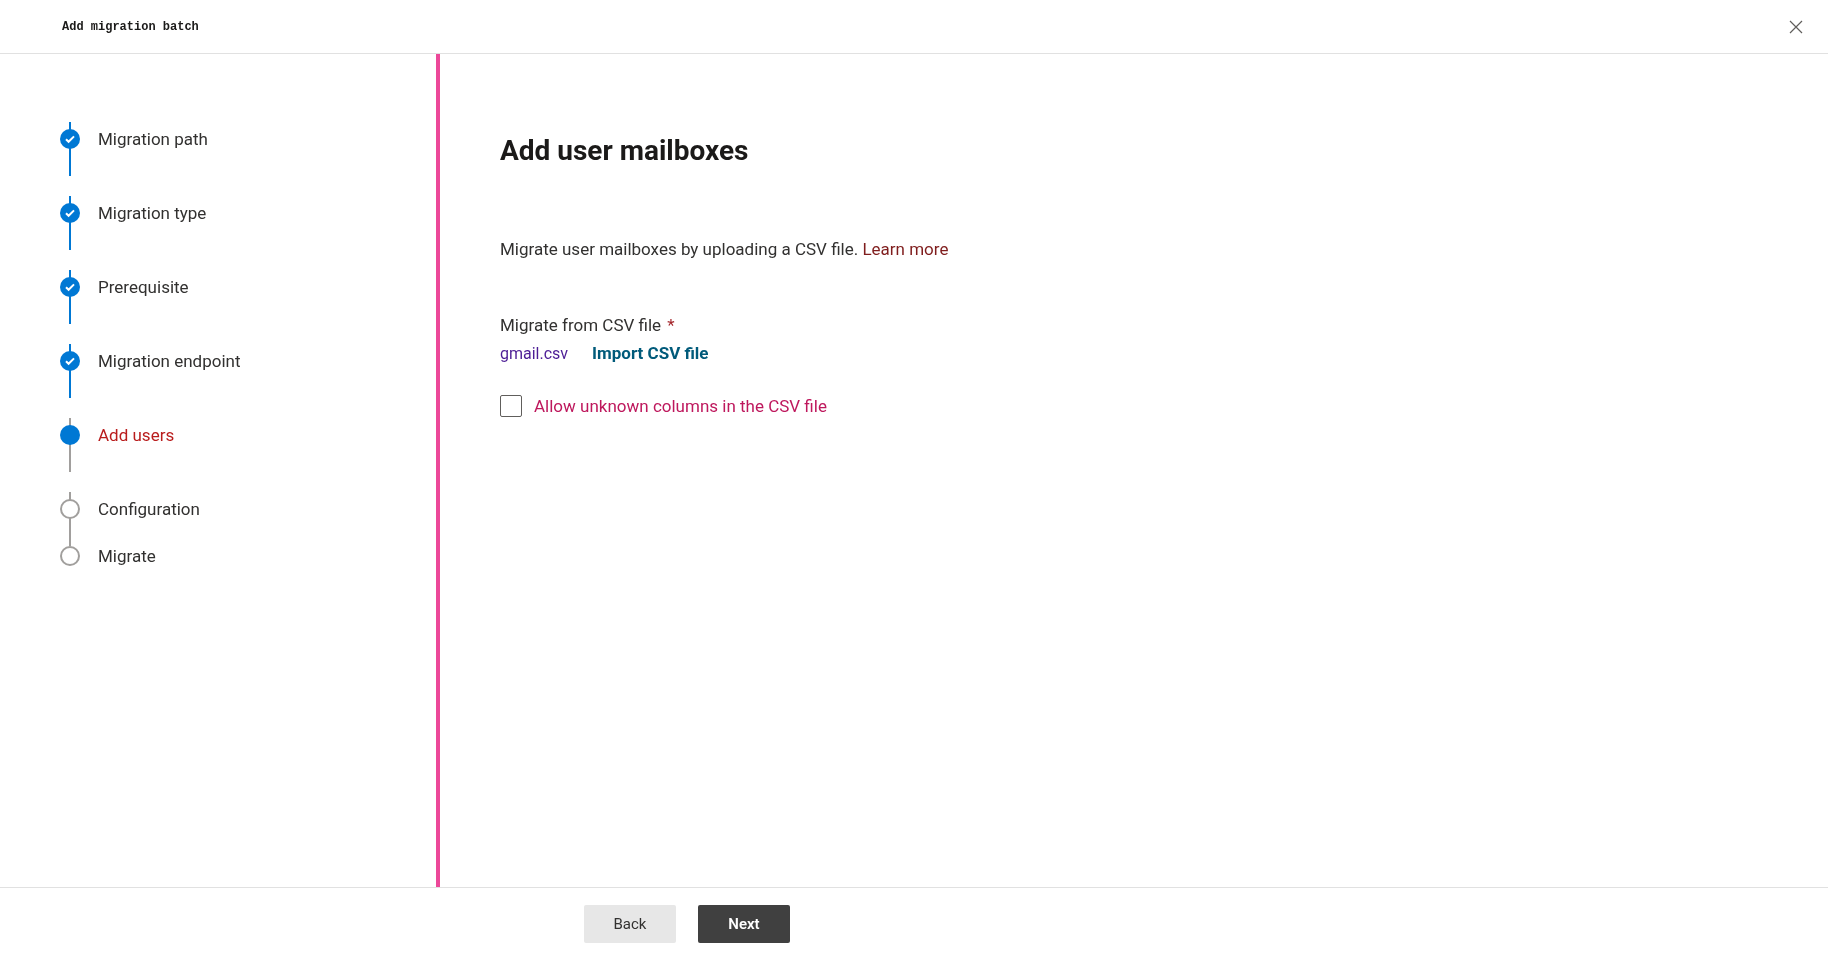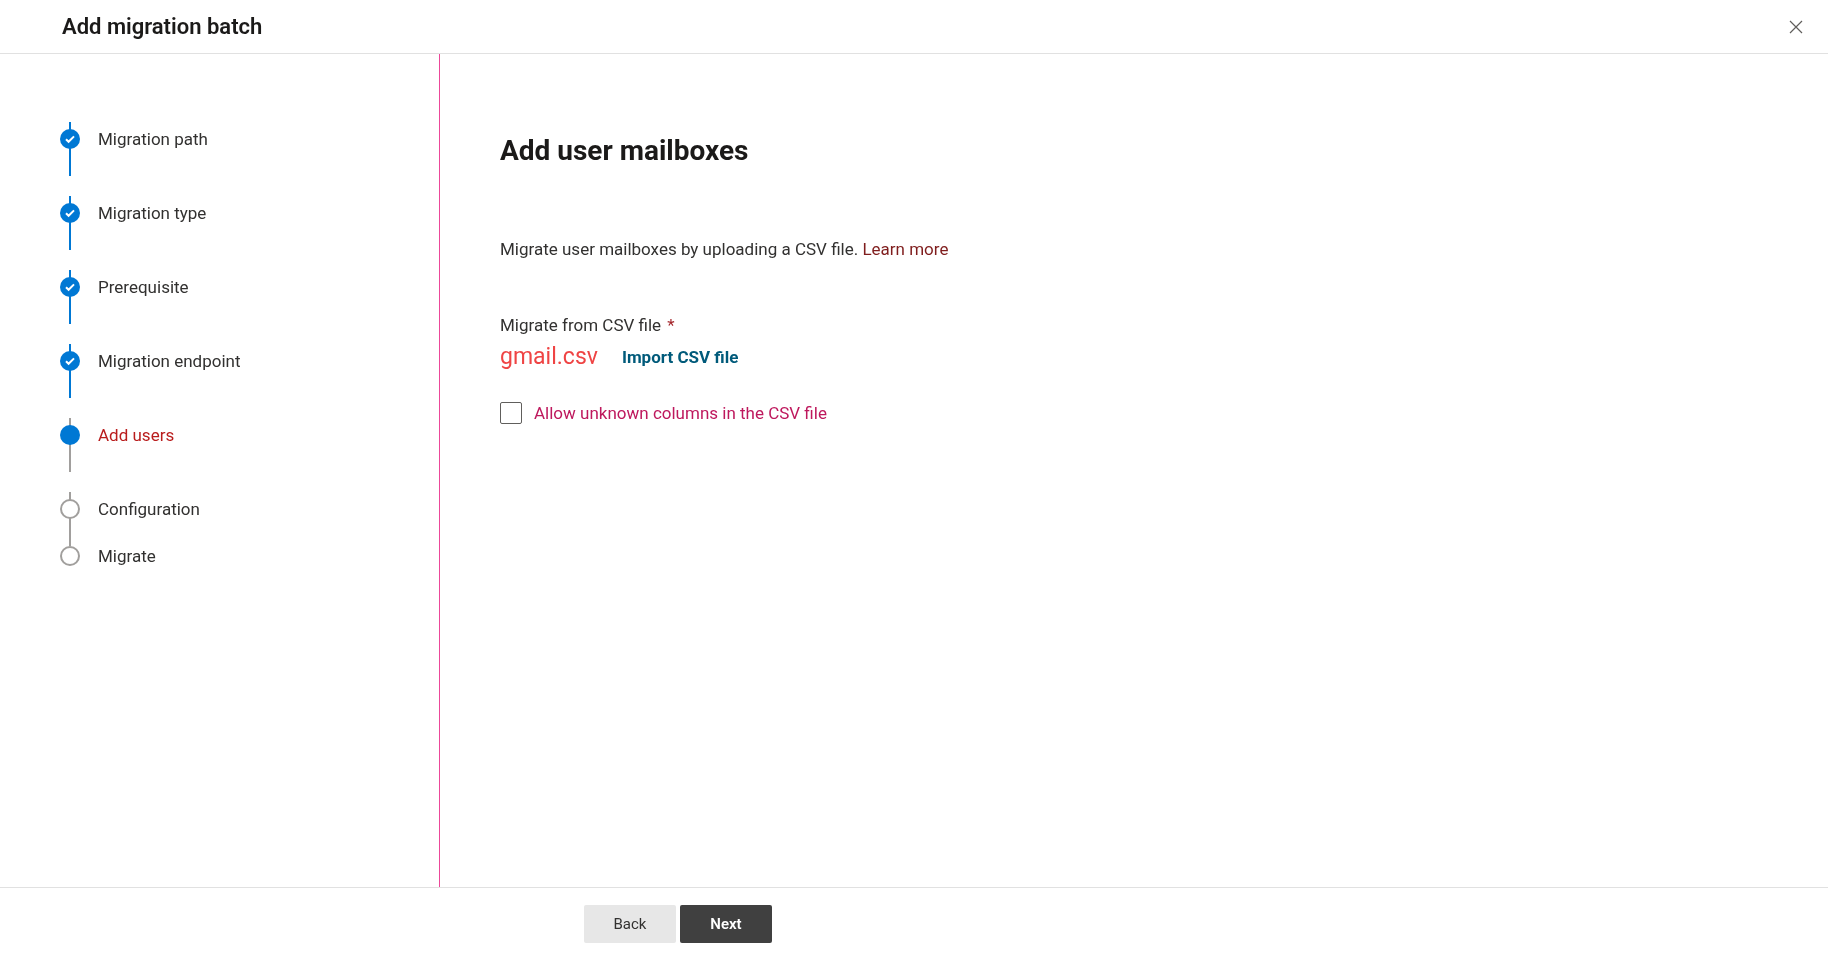--- a/index.html
+++ b/index.html
@@ -14,23 +14,24 @@
     }
     .header {
       height: 54px;
       display: flex;
       align-items: center;
       padding: 0 24px 0 62px;
       border-bottom: 1px solid #e1e1e1;
       position: relative;
     }
     .header-title {
-      font-size: 22px;
+      font-size: 12px;
       font-weight: 600;
       color: #1b1a19;
+      font-family: Liberation Mono, monospace;
     }
     .close-btn {
       position: absolute;
       right: 20px;
       top: 50%;
       transform: translateY(-50%);
       cursor: pointer;
       width: 24px;
       height: 24px;
       display: flex;
@@ -38,21 +39,21 @@
       justify-content: center;
       color: #605e5c;
     }
     .body-area {
       display: flex;
       height: calc(100% - 54px - 72px);
       border-bottom: 1px solid #e1e1e1;
     }
     .sidebar {
       width: 440px;
-      border-right: 1px solid #ec4899;
+      border-right: 4px solid #ec4899;
       padding: 48px 24px 24px 60px;
     }
     .steps {
       list-style: none;
       position: relative;
     }
     .step {
       display: flex;
       align-items: center;
       position: relative;
@@ -130,22 +131,22 @@
       color: #a4262c;
       margin-left: 2px;
     }
     .file-row {
       display: flex;
       align-items: center;
       gap: 24px;
       margin-bottom: 32px;
     }
     .file-name {
-      font-size: 23px;
-      color: #ef4444;
+      font-size: 16px;
+      color: #4c1d95;
     }
     .import-link {
       font-size: 17px;
       font-weight: 700;
       color: #005a7a;
       cursor: pointer;
     }
     .checkbox-row {
       display: flex;
       align-items: center;
@@ -162,21 +163,21 @@
     .checkbox-label {
       font-size: 17px;
       color: #be185d;
     }
 
     .footer {
       height: 72px;
       display: flex;
       align-items: center;
       padding-left: 584px;
-      gap: 4px;
+      gap: 22px;
     }
     .btn {
       min-width: 92px;
       height: 38px;
       font-size: 15px;
       border: none;
       cursor: pointer;
       padding: 0 20px;
       border-radius: 2px;
       font-family: inherit;

